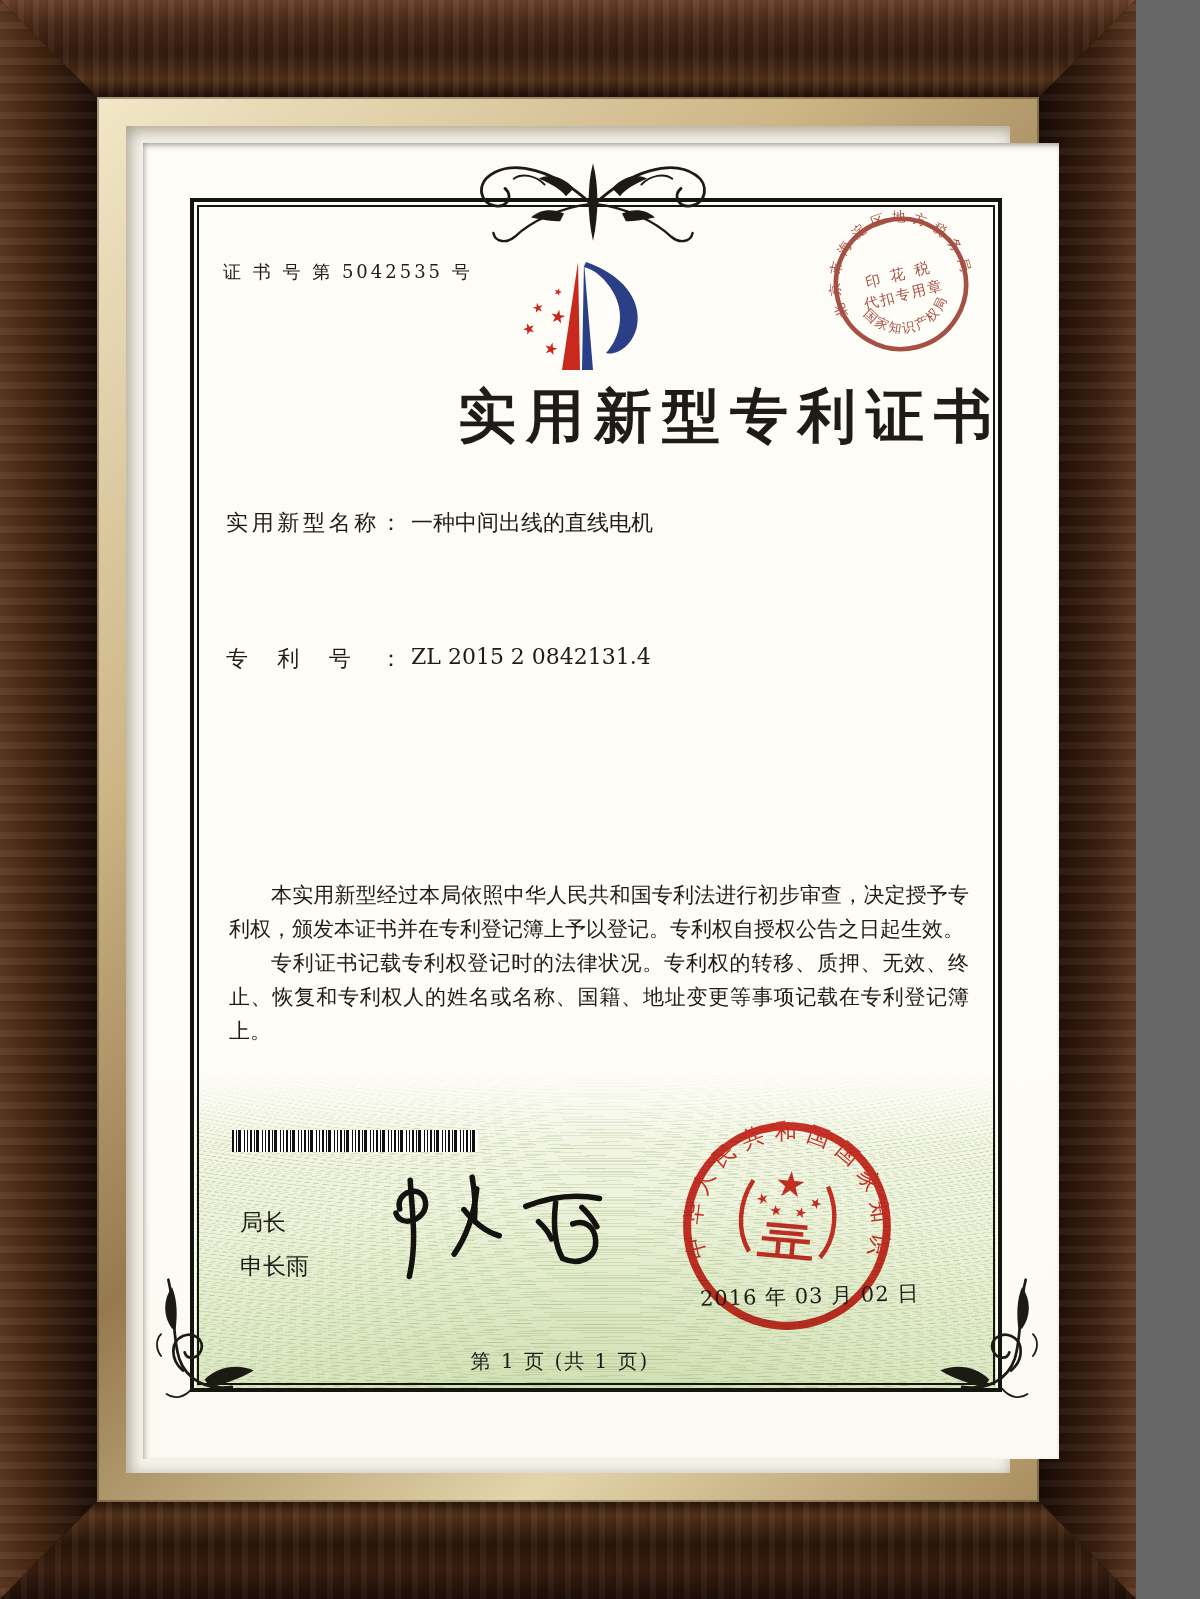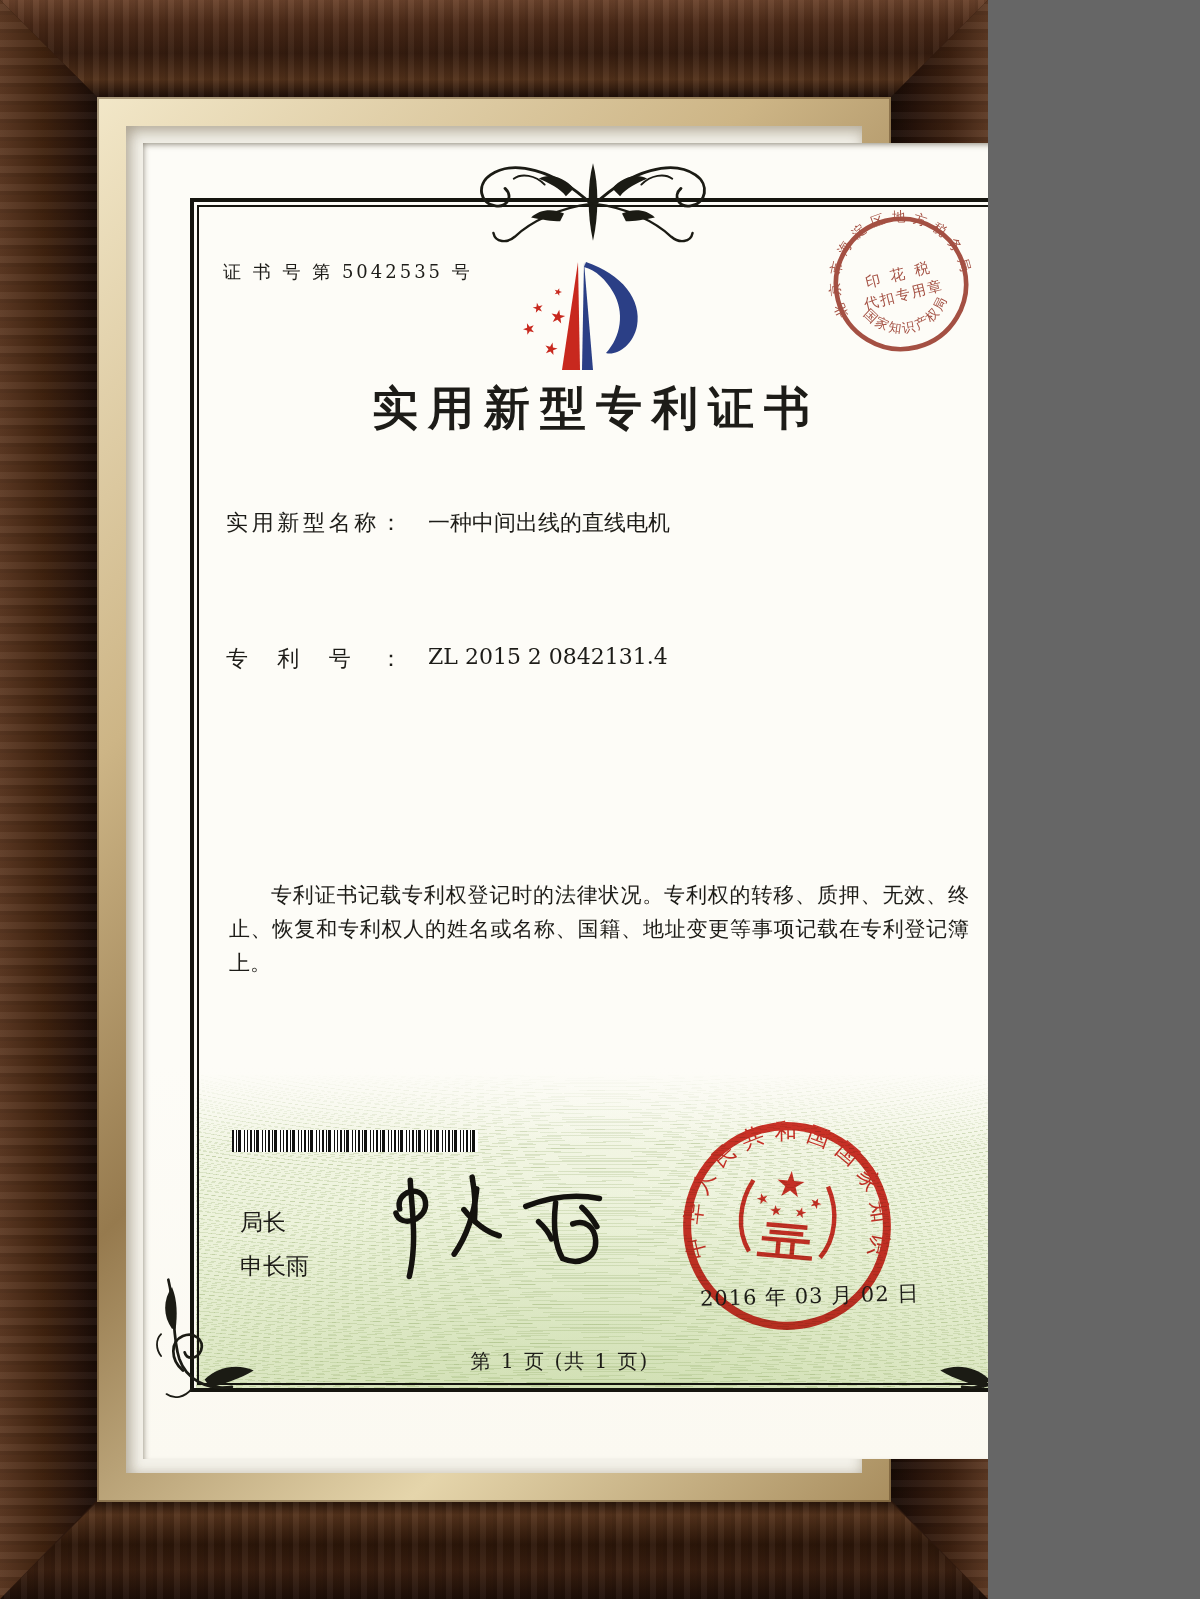--- a/index.html
+++ b/index.html
@@ -1,17 +1,17 @@
 <!DOCTYPE html>
 <html><head>
 <meta charset="utf-8">
 <style>
   *{margin:0;padding:0;box-sizing:border-box}
   body{background:#666;font-family:"DejaVu Serif","Liberation Serif",serif;color:#1d1c18}
-  #photo{position:relative;width:988px;height:1599px;overflow:hidden;background:#2c170d}
+  #photo{position:relative;width:1136px;height:1599px;overflow:hidden;background:#2c170d}
   
   .wf{position:absolute}
   .wf-top{left:0;top:0;width:100%;height:97px;
     background:repeating-linear-gradient(90deg,rgba(0,0,0,.10) 0 3px,rgba(255,255,255,.04) 3px 9px,rgba(0,0,0,.06) 9px 15px),
     linear-gradient(180deg,#6b432c,#4a2917 25%,#351c0f 55%,#52311a 82%,#1f0f08);
     clip-path:polygon(0 0,100% 0,calc(100% - 97px) 100%,97px 100%)}
   .wf-bottom{left:0;bottom:0;width:100%;height:99px;
     background:repeating-linear-gradient(90deg,rgba(0,0,0,.10) 0 4px,rgba(255,255,255,.04) 4px 10px,rgba(0,0,0,.06) 10px 17px),
     linear-gradient(0deg,#1d0e07,#3a1f10 30%,#2c1609 55%,#55331c 85%,#241208);
     clip-path:polygon(99px 0,calc(100% - 99px) 0,100% 100%,0 100%)}
@@ -39,23 +39,23 @@
       radial-gradient(120% 100% at 50% 115%,rgba(180,205,140,.55),rgba(240,245,225,.15) 75%),
       linear-gradient(180deg,#f7f8ec,#ecf2da 45%,#e7eed2)}
   .green-band::before{content:"";position:absolute;inset:0;
     background:linear-gradient(180deg,rgba(253,252,247,.95),rgba(253,252,247,0) 70px)}
   
   .cert-border{position:absolute;left:190px;top:198px;width:812px;height:1194px;border:4px solid #15150f}
   .cert-border::after{content:"";position:absolute;inset:3px;border:2px solid #15150f}
   
   .abs{position:absolute}
   .cert-no{left:223px;top:260px;font-size:18px;letter-spacing:3px}
-  .title{left:190px;top:378px;width:812px;text-align:center;font-size:46px;font-weight:700;letter-spacing:10px}
+  .title{left:190px;top:378px;width:812px;text-align:right;font-size:58px;font-weight:700;letter-spacing:10px}
   .frow{left:226px;width:760px;font-size:22px;white-space:nowrap}
-  .lab{display:inline-block;width:176px;text-align:justify;text-align-last:justify;vertical-align:top;margin-right:26px}
+  .lab{display:inline-block;width:176px;text-align:justify;text-align-last:justify;vertical-align:top;margin-right:9px}
   .body-text{left:229px;top:878px;width:740px;font-size:21px;line-height:34px;text-align:justify}
   .body-text p{text-indent:2em}
   .barcode{left:232px;top:1130px;width:246px;height:22px;
     background:repeating-linear-gradient(90deg,#101010 0 2px,#fff 2px 4px,#101010 4px 5px,#fff 5px 6px,#101010 6px 9px,#fff 9px 12px,#101010 12px 13px,#fff 13px 15px,#101010 15px 16px,#fff 16px 18px)}
   .director{left:240px;top:1200px;font-size:23px;line-height:44px;font-weight:400;font-family:"DejaVu Sans","Liberation Sans",sans-serif}
   .sig{left:367px;top:1172px;width:255px;height:118px;transform:rotate(-3deg)}
   .seal-main{left:680px;top:1119px;width:214px;height:214px;mix-blend-mode:multiply;opacity:.93;transform:rotate(5deg)}
   .seal-date{left:700px;top:1282px;font-size:21px;letter-spacing:1px;transform:rotate(-1.5deg)}
   .footer{left:150px;top:1348px;width:820px;text-align:center;font-size:20px;letter-spacing:2px}
   .tax-stamp{left:822px;top:205px;width:158px;height:158px;transform:rotate(-14deg);mix-blend-mode:multiply;opacity:.88}
@@ -148,20 +148,21 @@
   <div class="abs title">实用新型专利证书</div>
 
   <div class="abs frow" style="top:508px">
     <span class="lab">实用新型名称：</span><span>一种中间出线的直线电机</span>
   </div>
   <div class="abs frow" style="top:644px">
     <span class="lab">专利号：</span><span>ZL 2015 2 0842131.4</span>
   </div>
 
   <div class="abs body-text">
+    <p>本实用新型经过本局依照中华人民共和国专利法进行初步审查，决定授予专利权，颁发本证书并在专利登记簿上予以登记。专利权自授权公告之日起生效。</p>
     <p>专利证书记载专利权登记时的法律状况。专利权的转移、质押、无效、终止、恢复和专利权人的姓名或名称、国籍、地址变更等事项记载在专利登记簿上。</p>
   </div>
 
   <div class="abs barcode"></div>
 
   <div class="abs director">
     <div>局长</div>
     <div>申长雨</div>
   </div>
 

